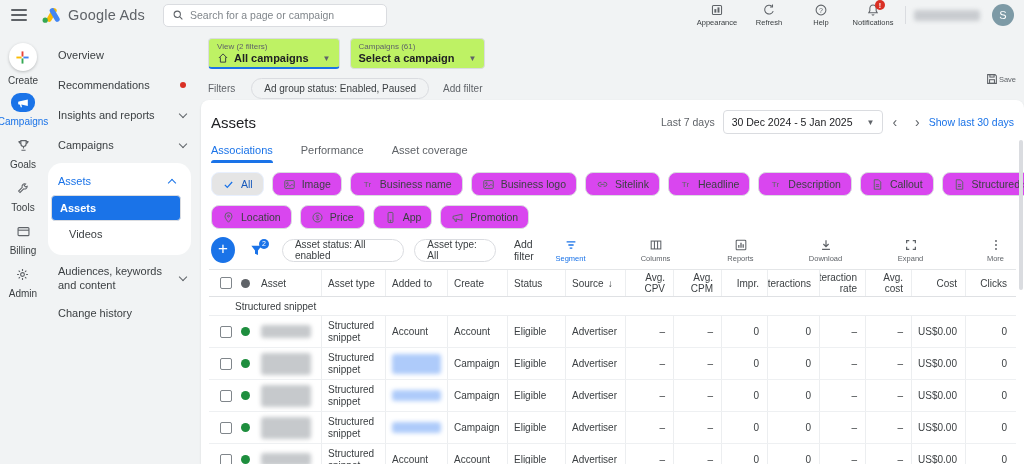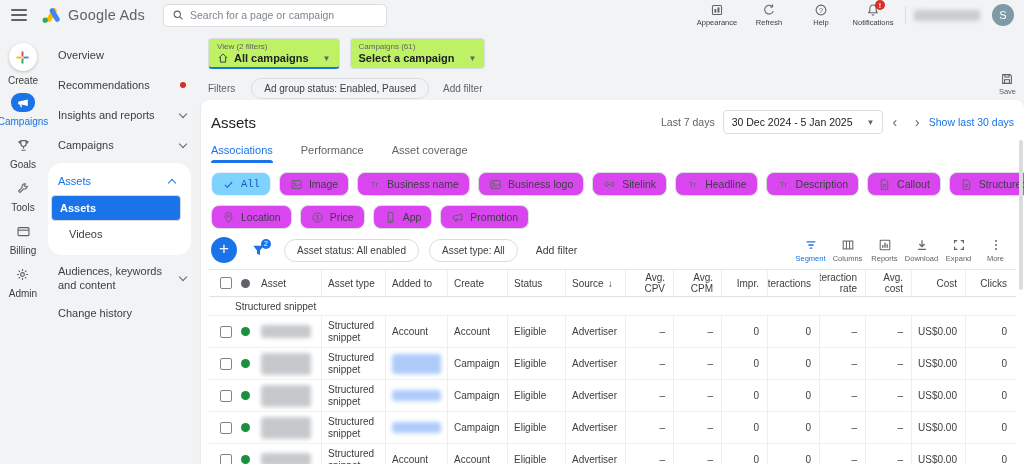--- a/index.html
+++ b/index.html
@@ -51,49 +51,49 @@
   .sel { background:#bef264; border:1px solid #dadce0; border-radius:4px; padding:3px 8px 3px 8px; margin-right:10px; cursor:pointer; }
   .sel-top { font-size:8px; color:#5f6368; }
   .sel-val { display:flex; align-items:center; font-size:11px; color:#202124; font-weight:bold; margin-top:1px; }
   .sel-val .sico { margin-right:5px; display:flex; }
   .caret { font-size:8px; color:#5f6368; margin-left:14px; }
   .sel.viewsel { border-bottom:2px solid #1a73e8; }
   .fbar { display:flex; align-items:center; margin:9px 0 0 7px; }
   .fbar-label { font-size:10px; color:#5f6368; margin-right:16px; }
   .fchip { border:1px solid #dadce0; border-radius:12px; height:21px; display:flex; align-items:center; padding:0 12px; font-size:10px; color:#3c4043; background:#f1f3f4; margin-right:10px; cursor:pointer; }
   .addf { font-size:10px; color:#5f6368; margin-left:4px; cursor:pointer; }
-  .savebox { position:absolute; top:42px; right:8px; display:flex; flex-direction:column; align-items:center; cursor:pointer; }
+  .savebox { position:absolute; top:42px; right:8px; display:flex; flex-direction:row; align-items:center; cursor:pointer; }
   .savebox .lbl { font-size:7.5px; color:#5f6368; margin-top:1px; }
 
   .panel { position:absolute; left:0; right:0; top:70px; bottom:0; background:#fff; border-radius:8px 8px 0 0; box-shadow:0 1px 2px rgba(60,64,67,.15); overflow:hidden; }
   .phead { display:flex; align-items:center; padding:10px 10px 0 10px; }
   .ptitle { font-size:15px; color:#202124; }
   .pdate { margin-left:auto; display:flex; align-items:center; }
   .preset { font-size:10.5px; color:#5f6368; margin-right:8px; }
   .datebox { border:1px solid #dadce0; border-radius:4px; height:24px; display:flex; align-items:center; padding:0 8px; font-size:10.5px; color:#202124; cursor:pointer; }
   .arrowbtn { font-size:14px; color:#5f6368; padding:0 9px; cursor:pointer; }
   .showlast { font-size:10.5px; color:#1a73e8; margin-left:0; cursor:pointer; }
   .tabs { display:flex; margin:10px 0 0 10px; }
   .tab { font-size:11px; color:#5f6368; margin-right:28px; padding-bottom:7px; position:relative; cursor:pointer; }
   .tab.active { color:#1a73e8; }
   .tab.active:after { content:""; position:absolute; left:0; right:0; bottom:0; height:3px; background:#1a73e8; border-radius:3px 3px 0 0; }
 
   .chiprow { display:flex; margin:9px 0 0 10px; }
   .chip { display:flex; align-items:center; height:24px; border:1px solid #dadce0; border-radius:8px; background:#d946ef; padding:0 10px; margin-right:8px; font-size:10.5px; color:#3c4043; cursor:pointer; white-space:nowrap; }
   .chip .ci { margin-right:6px; display:flex; }
-  .chip.sel { background:#7dd3fc; border-color:#e8f0fe; color:#185abc;font-family:Liberation Mono, monospace; }
+  .chip.sel { background:#e5e5e5; border-color:#e8f0fe; color:#185abc; }
 
   .ttool { display:flex; align-items:center; margin:8px 10px 0 10px; }
   .plusbtn { width:26px; height:26px; border-radius:50%; background:#1a73e8; color:#fff; font-size:17px; display:flex; align-items:center; justify-content:center; cursor:pointer; padding-bottom:2px; }
   .funnel { position:relative; margin-left:14px; cursor:pointer; }
   .fbadge { position:absolute; top:-4px; right:-5px; width:10px; height:10px; border-radius:50%; background:#1a73e8; color:#fff; font-size:7px; display:flex; align-items:center; justify-content:center; }
   .tchips { display:flex; margin-left:18px; }
   .tchip { border:1px solid #dadce0; border-radius:13px; height:23px; display:flex; align-items:center; padding:0 12px; font-size:10px; color:#3c4043; margin-right:10px; cursor:pointer; }
   .taddf { font-size:10.5px; color:#3c4043; margin-left:8px; cursor:pointer; }
-  .tt-right { margin-left:auto; display:flex; }
+  .tt-right { margin-left:auto; display:flex;gap:48px; }
   .tt-act { width:37px; display:flex; flex-direction:column; align-items:center; cursor:pointer; }
   .tt-act .lbl { font-size:7.5px; color:#5f6368; margin-top:2px; }
   .tt-act.active .lbl { color:#1a73e8; }
 
   
   .tbl { margin:6px 8px 0 8px; }
   .trow { display:grid; grid-template-columns:26px 20px 66px 64px 62px 60px 58px 60px 48px 48px 46px 52px 46px 46px 54px 50px; align-items:stretch; }
   .trow > div { display:flex; align-items:center; padding:0 6px; font-size:10px; color:#3c4043; overflow:hidden; }
   .trow.gridlines > div:nth-child(n+4) { border-left:1px solid #eceef0; }
   .trow > div:nth-child(n+9) { justify-content:flex-end; text-align:right; padding-right:8px; }

